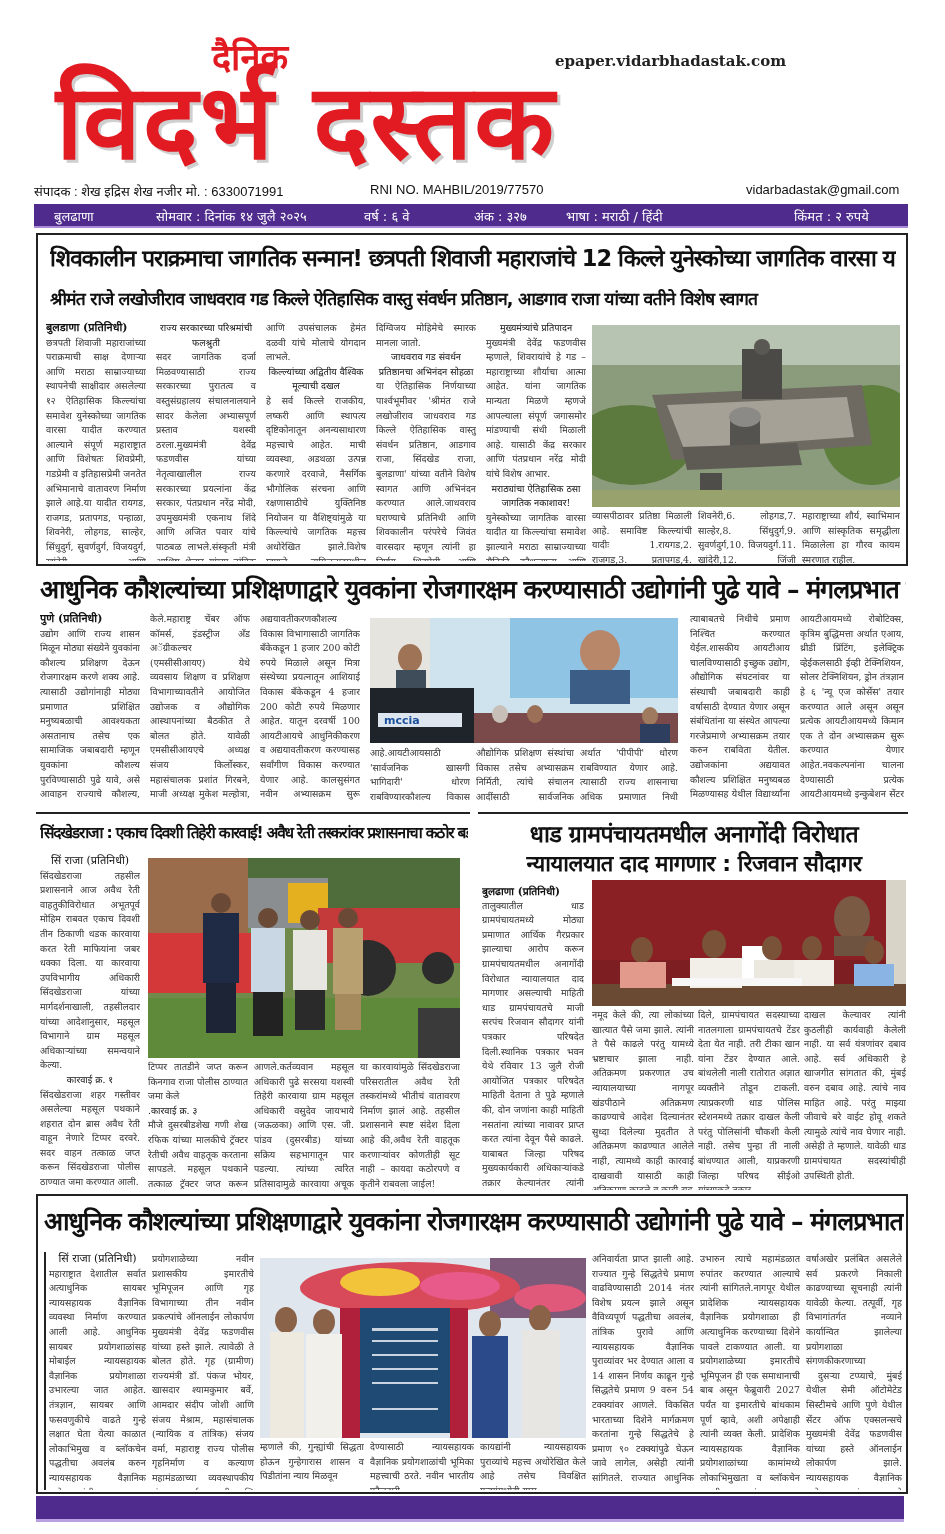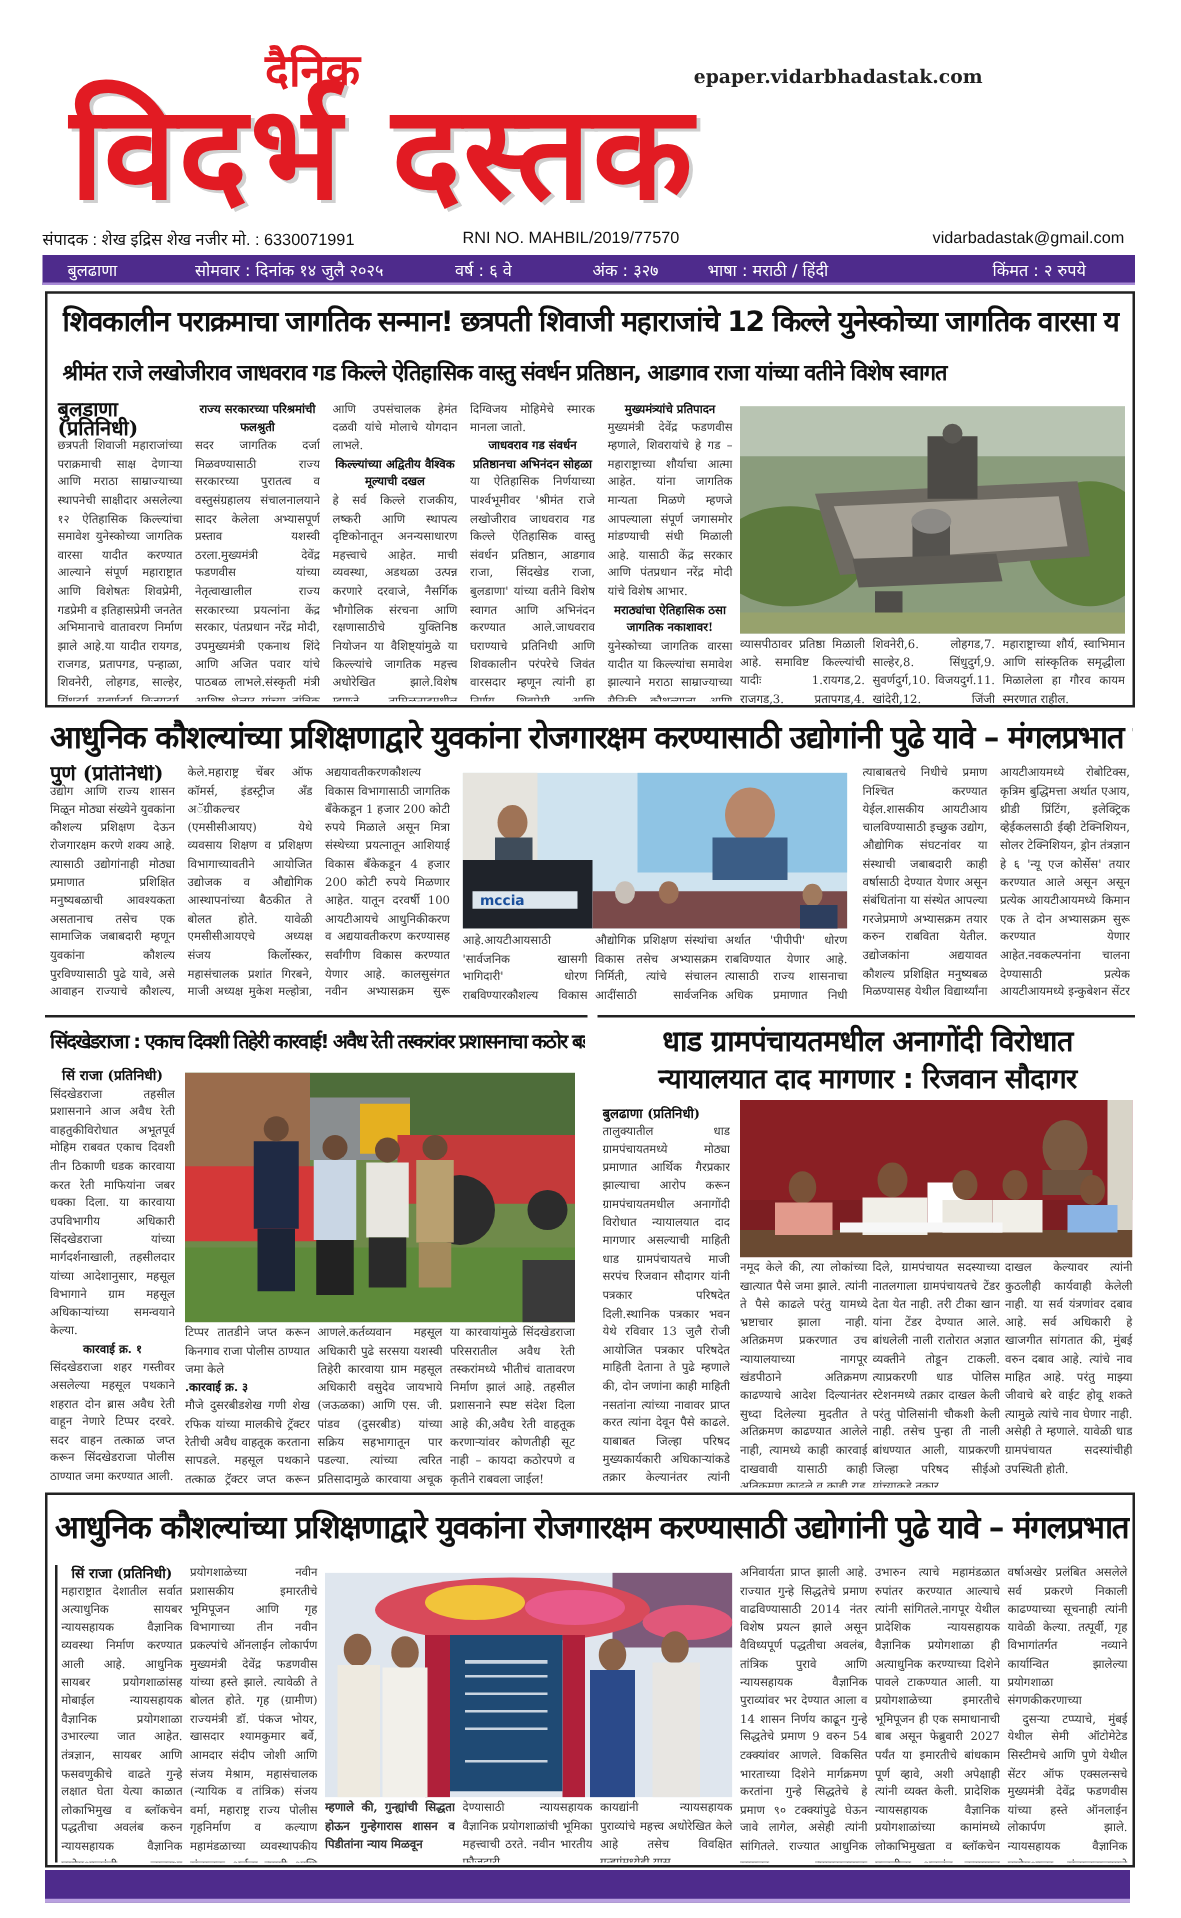--- a/index.html
+++ b/index.html
@@ -8,22 +8,22 @@
   .daink { position: absolute; left: 212px; top: 40px; font-family: "DejaVu Sans", sans-serif; font-weight: bold; font-size: 36px; color: #e21b23; line-height: 1; }
   .brand { position: absolute; left: 56px; top: 70px; font-family: "DejaVu Sans", sans-serif; font-weight: bold; font-size: 104px; color: #e21b23; letter-spacing: 2px; line-height: 1; text-shadow: 3px 3px 0 #cfcfcf; white-space: nowrap; }
   .epaper { position: absolute; left: 555px; top: 52px; font-size: 15px; font-weight: bold; color: #222; font-family: "DejaVu Serif", serif; }
   .infoline { position: absolute; top: 182px; left: 34px; width: 850px; height: 20px; font-size: 13px; font-family: "Liberation Sans", sans-serif; color: #111; }
   .infoline span { position: absolute; top: 0; white-space: nowrap; }
   .purplebar { position: absolute; top: 204px; left: 34px; width: 874px; height: 24px; background: #4e2b8c; color: #fff; font-family: "DejaVu Sans", sans-serif; font-size: 13px; border-bottom: 2px solid #a88ad6; }
   .purplebar span { position: absolute; top: 3px; white-space: nowrap; }
   .box { position: absolute; border: 2px solid #222; background: #fff; }
   .hl { position: absolute; font-family: "DejaVu Sans", sans-serif; font-weight: bold; color: #111; white-space: nowrap; overflow: hidden; letter-spacing: -1px; }
   .col { position: absolute; font-size: 9.3px; line-height: 14.6px; text-align: justify; color: #333; overflow: hidden; }
-  .col .dl { font-weight: bold; font-size: 16px; color: #111; display: block; }
-  .col .sub { font-weight: bold; color: #111; display: block; text-align: center; }
+  .col .dl { font-weight: bold; font-size: 11px; color: #111; display: block; }
+  .col .sub { font-weight: normal; color: #111; display: block; text-align: center; }
   .photo { position: absolute; overflow: hidden; }
   .caption { position: absolute; font-size: 9.3px; line-height: 14.6px; text-align: justify; color: #333; overflow: hidden; }
   .footbar { position: absolute; top: 1496px; left: 36px; width: 868px; height: 26px; background: #4e2b8c; border-bottom: 3px solid #b9a0e0; }
 </style>
 </head>
 <body>
 
 <div class="masthead">
   <div class="daink">दैनिक</div>
   <div class="brand">विदर्भ दस्तक</div>
@@ -273,21 +273,21 @@
       <ellipse cx="26" cy="62" rx="11" ry="13" fill="#8a6248"></ellipse>
       <rect x="10" y="74" width="34" height="106" fill="#eeeae0"></rect>
       <ellipse cx="64" cy="64" rx="11" ry="13" fill="#8a6248"></ellipse>
       <rect x="46" y="76" width="36" height="104" fill="#f2f0ea"></rect>
       <ellipse cx="230" cy="66" rx="11" ry="13" fill="#8a6248"></ellipse>
       <rect x="212" y="78" width="36" height="102" fill="#2b4a8a"></rect>
       <ellipse cx="280" cy="60" rx="11" ry="13" fill="#8a6248"></ellipse>
       <rect x="262" y="72" width="38" height="108" fill="#e8e6e2"></rect>
     </svg>
   </div>
-  <div class="caption" style="left:222px; top:244px; width:104px; height:50px;font-weight:bold;">
+  <div class="caption" style="left:222px; top:244px; width:104px; height:50px;">
     <span>म्हणाले की, गुन्ह्यांची सिद्धता होऊन गुन्हेगारास शासन व पिडीतांना न्याय मिळवून</span>
   </div>
   <div class="caption" style="left:332px; top:244px; width:104px; height:50px;">
     <span>देण्यासाठी न्यायसहायक वैज्ञानिक प्रयोगशाळांची भूमिका महत्त्वाची ठरते. नवीन भारतीय फौजदारी</span>
   </div>
   <div class="caption" style="left:442px; top:244px; width:106px; height:50px;">
     <span>कायद्यांनी न्यायसहायक पुराव्यांचे महत्त्व अधोरेखित केले आहे तसेच विवक्षित गुन्ह्यांमध्येही यास</span>
   </div>
   <div class="col" style="left:554px; top:56px; width:102px; height:238px;">
     <span>अनिवार्यता प्राप्त झाली आहे. राज्यात गुन्हे सिद्धतेचे प्रमाण वाढविण्यासाठी 2014 नंतर विशेष प्रयत्न झाले असून वैविध्यपूर्ण पद्धतीचा अवलंब, तांत्रिक पुरावे आणि न्यायसहायक वैज्ञानिक पुराव्यांवर भर देण्यात आला व 14 शासन निर्णय काढून गुन्हे सिद्धतेचे प्रमाण 9 वरुन 54 टक्क्यांवर आणले. विकसित भारताच्या दिशेने मार्गक्रमण करतांना गुन्हे सिद्धतेचे हे प्रमाण ९० टक्क्यांपुढे घेऊन जावे लागेल, असेही त्यांनी सांगितले. राज्यात आधुनिक सायबर न्यायसहायक प्रयोगशाळा, न्यायसहायक वैज्ञानिक प्रयोगशाळा, मोबाईल न्यायसहायक वैज्ञानिक प्रयोगशाळा आणि नवी मुंबई येथे सायबर केंद्र</span>

